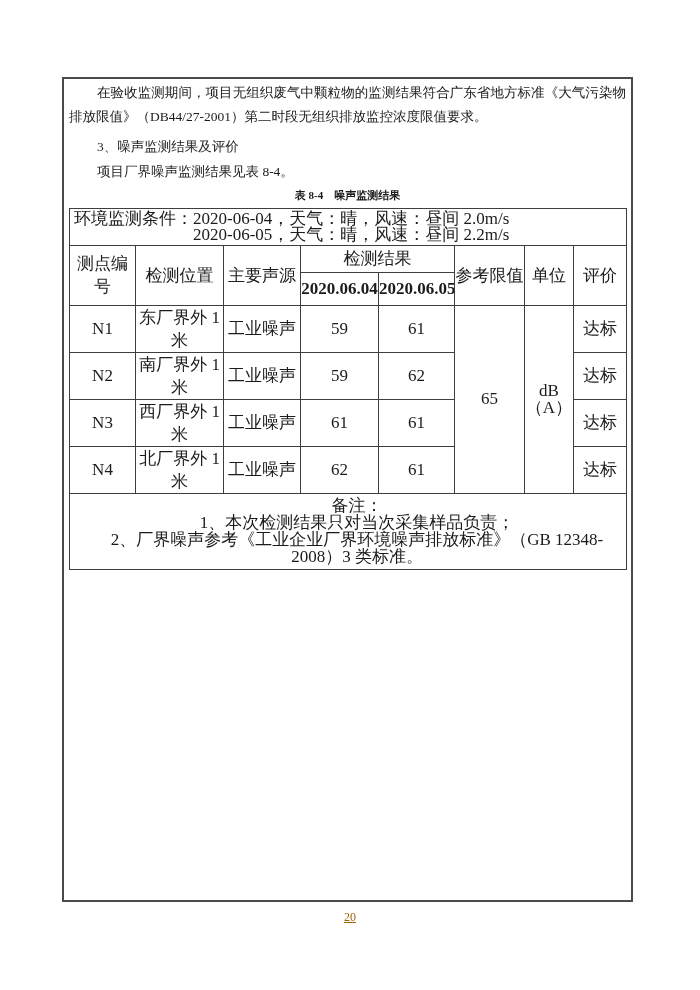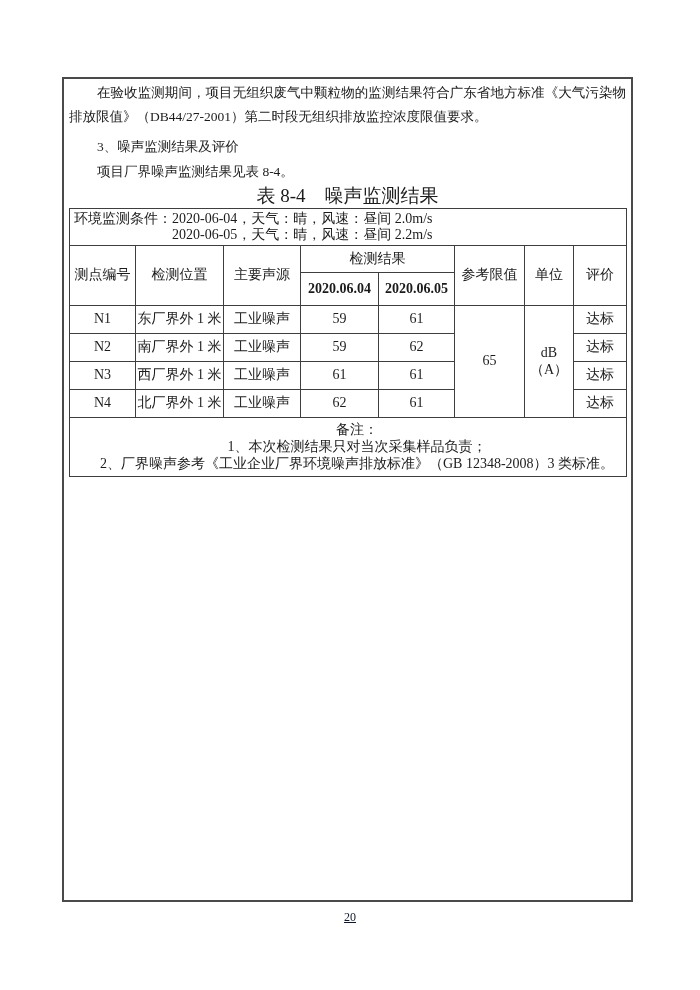--- a/index.html
+++ b/index.html
@@ -27,31 +27,31 @@
     margin: 0;
     font-size: 13.5px;
     line-height: 23.5px;
     text-align: justify;
   }
   .first-indent { text-indent: 28px; }
   .heading { font-weight: normal; margin-top: 7px; }
   .tight-top { margin-top: 1px; }
   .table-title {
     margin-top: 1px;
-    font-size: 19px;
-    font-weight: normal;
+    font-size: 11px;
+    font-weight: bold;
     text-align: center;
     line-height: 23.5px;
     width: 557px;
   }
   table.noise {
     border-collapse: collapse;
     table-layout: fixed;
     width: 557px;
-    font-size: 14px;
+    font-size: 17px;
   }
   table.noise td {
     border: 1px solid #3e3e3e;
     text-align: center;
     vertical-align: middle;
     padding: 0;
     overflow: hidden;
   }
   .cond-cell { text-align: left !important; padding: 2px 4px !important; }
   .cond-line { line-height: 16px; white-space: nowrap; }
@@ -63,21 +63,21 @@
   .notes-cell { text-align: center; padding: 3px 8px 4px 26px !important; margin-top: 44px; }
   .note-line { line-height: 17px; }
   .conclusion { margin-top: 7px; line-height: 28px; }
   .page-number {
     position: absolute;
     left: 0;
     top: 910px;
     width: 700px;
     text-align: center;
     font-size: 12px;
-    color: #0f172a;
+    color: #a16207;
     text-decoration: underline;
   }
 </style>
 </head>
 <body>
 
 <div class="page">
   <div class="content-box">
 
     <p class="para first-indent">在验收监测期间，项目无组织废气中颗粒物的监测结果符合广东省地方标准《大气污染物排放限值》（DB44/27-2001）第二时段无组织排放监控浓度限值要求。</p>

